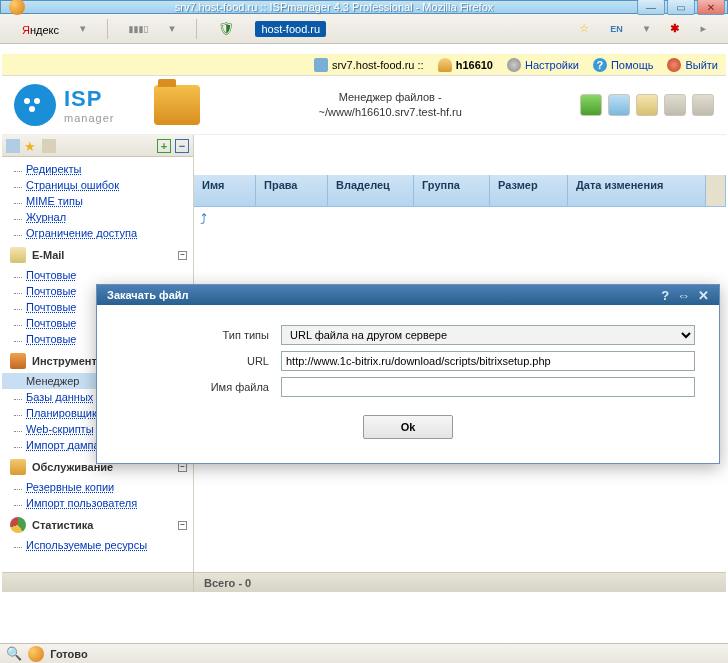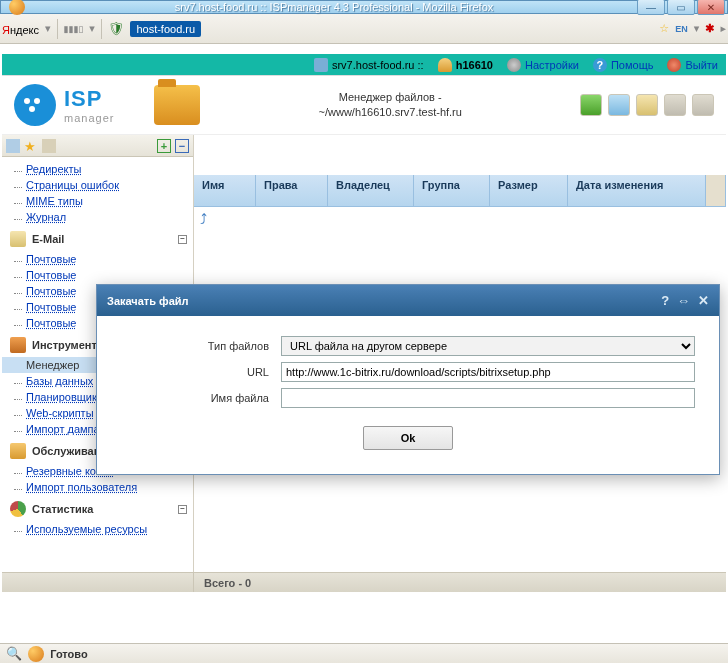--- a/index.html
+++ b/index.html
@@ -7,31 +7,31 @@
 
 
 .titlebar { height: 14px; background: linear-gradient(#bfe3f7,#a0d0ee); display: flex; align-items: center; padding: 0 2px; border: 1px solid #5a8fb8; }
 .titlebar .ff-icon { width: 16px; height: 16px; background: radial-gradient(circle at 30% 30%, #ffcc66, #d97a1a); border-radius: 50%; margin: 0 6px; }
 .titlebar .title { color: #fff; text-shadow: 1px 1px 1px #4a7aa0; flex: 1; text-align: center; }
 .winbtns { display: flex; gap: 2px; margin-left: auto; }
 .winbtn { width: 28px; height: 16px; background: linear-gradient(#d9edf9,#a8d2ed); border: 1px solid #6a9ec4; border-radius: 2px; display: flex; align-items: center; justify-content: center; font-size: 10px; color: #3a6a90; }
 .winbtn.close { background: linear-gradient(#f5b5ae,#e0766c); color: #7a2a22; }
 
 
-.toolbar { height: 30px; background: linear-gradient(#f5f3ee,#e8e5dc); border-bottom: 1px solid #c5c1b5; display: flex; align-items: center; padding: 0 2px; gap: 6px; }
+.toolbar { height: 30px; background: linear-gradient(#f5f3ee,#e8e5dc); border-bottom: 1px solid #c5c1b5; display: flex; align-items: center; padding: 0 22px; gap: 21px; }
 .yandex { font-family: Arial; font-size: 14px; color: #000; }
 .yandex .y { color: #d00; }
 .sep { width: 1px; height: 20px; background: #c5c1b5; }
 .sig { font-size: 9px; color: #888; }
 .addrbar .tag { background: #0a5aa8; color: #fff; padding: 2px 6px; border-radius: 2px; font-size: 11px; }
 .addrbar .url { color: #333; margin-left: 2px; }
 
 
 .app { position: absolute; top: 54px; left: 2px; right: 2px; bottom: 20px; background: #fff; }
-.topheader { height: 22px; background: #14b8a6; border-bottom: 1px solid #ddd; display: flex; align-items: center; justify-content: flex-end; padding: 0 8px; gap: 14px; }
+.topheader { height: 22px; background: #fef9c3; border-bottom: 1px solid #ddd; display: flex; align-items: center; justify-content: flex-end; padding: 0 8px; gap: 14px; }
 .thitem { display: flex; align-items: center; gap: 4px; }
 .thitem a { color: #0038b8; }
 .thicon { width: 14px; height: 14px; border-radius: 2px; }
 
 .banner { display: flex; align-items: center; padding: 8px 12px; gap: 0; border-bottom: 1px solid #eee; }
 .logo { display: flex; align-items: center; gap: 8px; }
 .logo-bubble { width: 42px; height: 42px; background: #1a8fd8; border-radius: 50%; position: relative; }
 .logo-bubble::before { content: ""; position: absolute; left: 10px; top: 14px; width: 6px; height: 6px; background: #fff; border-radius: 50%; box-shadow: 10px 0 0 #fff, 5px 8px 0 #fff; }
 .logo-text .isp { font-size: 22px; font-weight: bold; color: #1a8fd8; letter-spacing: 1px; }
 .logo-text .mgr { font-size: 11px; color: #999; letter-spacing: 1px; }
@@ -57,21 +57,21 @@
 .section .box { width: 9px; height: 9px; border: 1px solid #888; background: #fff; display: inline-flex; align-items: center; justify-content: center; font-size: 8px; line-height: 1; color: #555; margin-left: auto; }
 .secicon { width: 16px; height: 16px; border-radius: 2px; }
 
 .main { flex: 1; display: flex; flex-direction: column; }
 .colheaders { height: 32px; background: linear-gradient(#cfe3f5,#b5d5ee); border-bottom: 1px solid #99bfe0; display: flex; margin-top: 40px; }
 .colheaders div { padding: 4px 8px; border-right: 1px solid #99bfe0; font-weight: bold; color: #1a3a5a; }
 .filelist { flex: 1; background: #fff; padding: 4px 6px; position: relative; }
 
 
 .overlay { position: absolute; top: 284px; left: 96px; width: 624px; background: #fff; border: 1px solid #6a8fb5; box-shadow: 0 4px 16px rgba(0,0,0,.3); }
-.modal-title { height: 31px; background: linear-gradient(#4a80b5,#2a608f); color: #fff; display: flex; align-items: center; padding: 0 10px; font-weight: bold; }
+.modal-title { height: 20px; background: linear-gradient(#4a80b5,#2a608f); color: #fff; display: flex; align-items: center; padding: 0 10px; font-weight: bold; }
 .modal-title .mtxt { flex: 1; }
 .modal-title .micon { color: #dbeaf5; margin-left: 8px; font-size: 13px; cursor: pointer; }
 .modal-body { padding: 20px 24px 24px; }
 .frow { display: flex; align-items: center; margin-bottom: 6px; }
 .frow label { width: 160px; text-align: right; padding-right: 12px; color: #333; }
 .frow select, .frow input { flex: 1; border: 1px solid #9aa; padding: 2px 4px; font-size: 11px; height: 20px; background: #fff; }
 .frow select { background: #f2f2f2; }
 .btnrow { display: flex; justify-content: center; gap: 16px; margin-top: 18px; }
 .btnrow button { width: 90px; height: 24px; background: linear-gradient(#f6f6f6,#e4e4e4); border: 1px solid #999; border-radius: 2px; cursor: pointer; }
 .btnrow button.ok { font-weight: bold; }
@@ -170,20 +170,21 @@
         <span class="sicon" style="background:#d8d0b8"></span>
         <span class="spacer"></span>
         <span class="sicon" style="border:1px solid #3a9a3a;color:#3a9a3a;text-align:center;line-height:12px;font-weight:bold">+</span>
         <span class="sicon" style="border:1px solid #3a6ab8;color:#3a6ab8;text-align:center;line-height:12px;font-weight:bold">−</span>
       </div>
       <div class="tree">
         <div class="item dotted"><a>Редиректы</a></div>
         <div class="item dotted"><a>Страницы ошибок</a></div>
         <div class="item dotted"><a>MIME типы</a></div>
         <div class="item dotted"><a>Журнал</a></div>
+        <div class="item dotted"><a>Ограничение доступа</a></div>
 
         <div class="section">
           <span class="secicon" style="background:linear-gradient(#f5e5b0,#d8c070)"></span>
           <span>E-Mail</span>
             <span class="box">−</span>
         </div>
         <div class="item dotted"><a>Почтовые</a></div>
         <div class="item dotted"><a>Почтовые</a></div>
         <div class="item dotted"><a>Почтовые</a></div>
         <div class="item dotted"><a>Почтовые</a></div>
@@ -242,21 +243,21 @@
 
 <div class="overlay">
   <div class="modal-title">
     <span class="mtxt">Закачать файл</span>
     <span class="micon">?</span>
     <span class="micon">⇔</span>
     <span class="micon">✕</span>
   </div>
   <div class="modal-body">
     <div class="frow">
-      <label>Тип файлов</label>
+      <label>Тип типы</label>
       <select>
         <option>URL файла на другом сервере</option>
       </select>
     </div>
     <div class="frow">
       <label>URL</label>
       <input type="text" value="http://www.1c-bitrix.ru/download/scripts/bitrixsetup.php" style="">
     </div>
     <div class="frow">
       <label>Имя файла</label>

